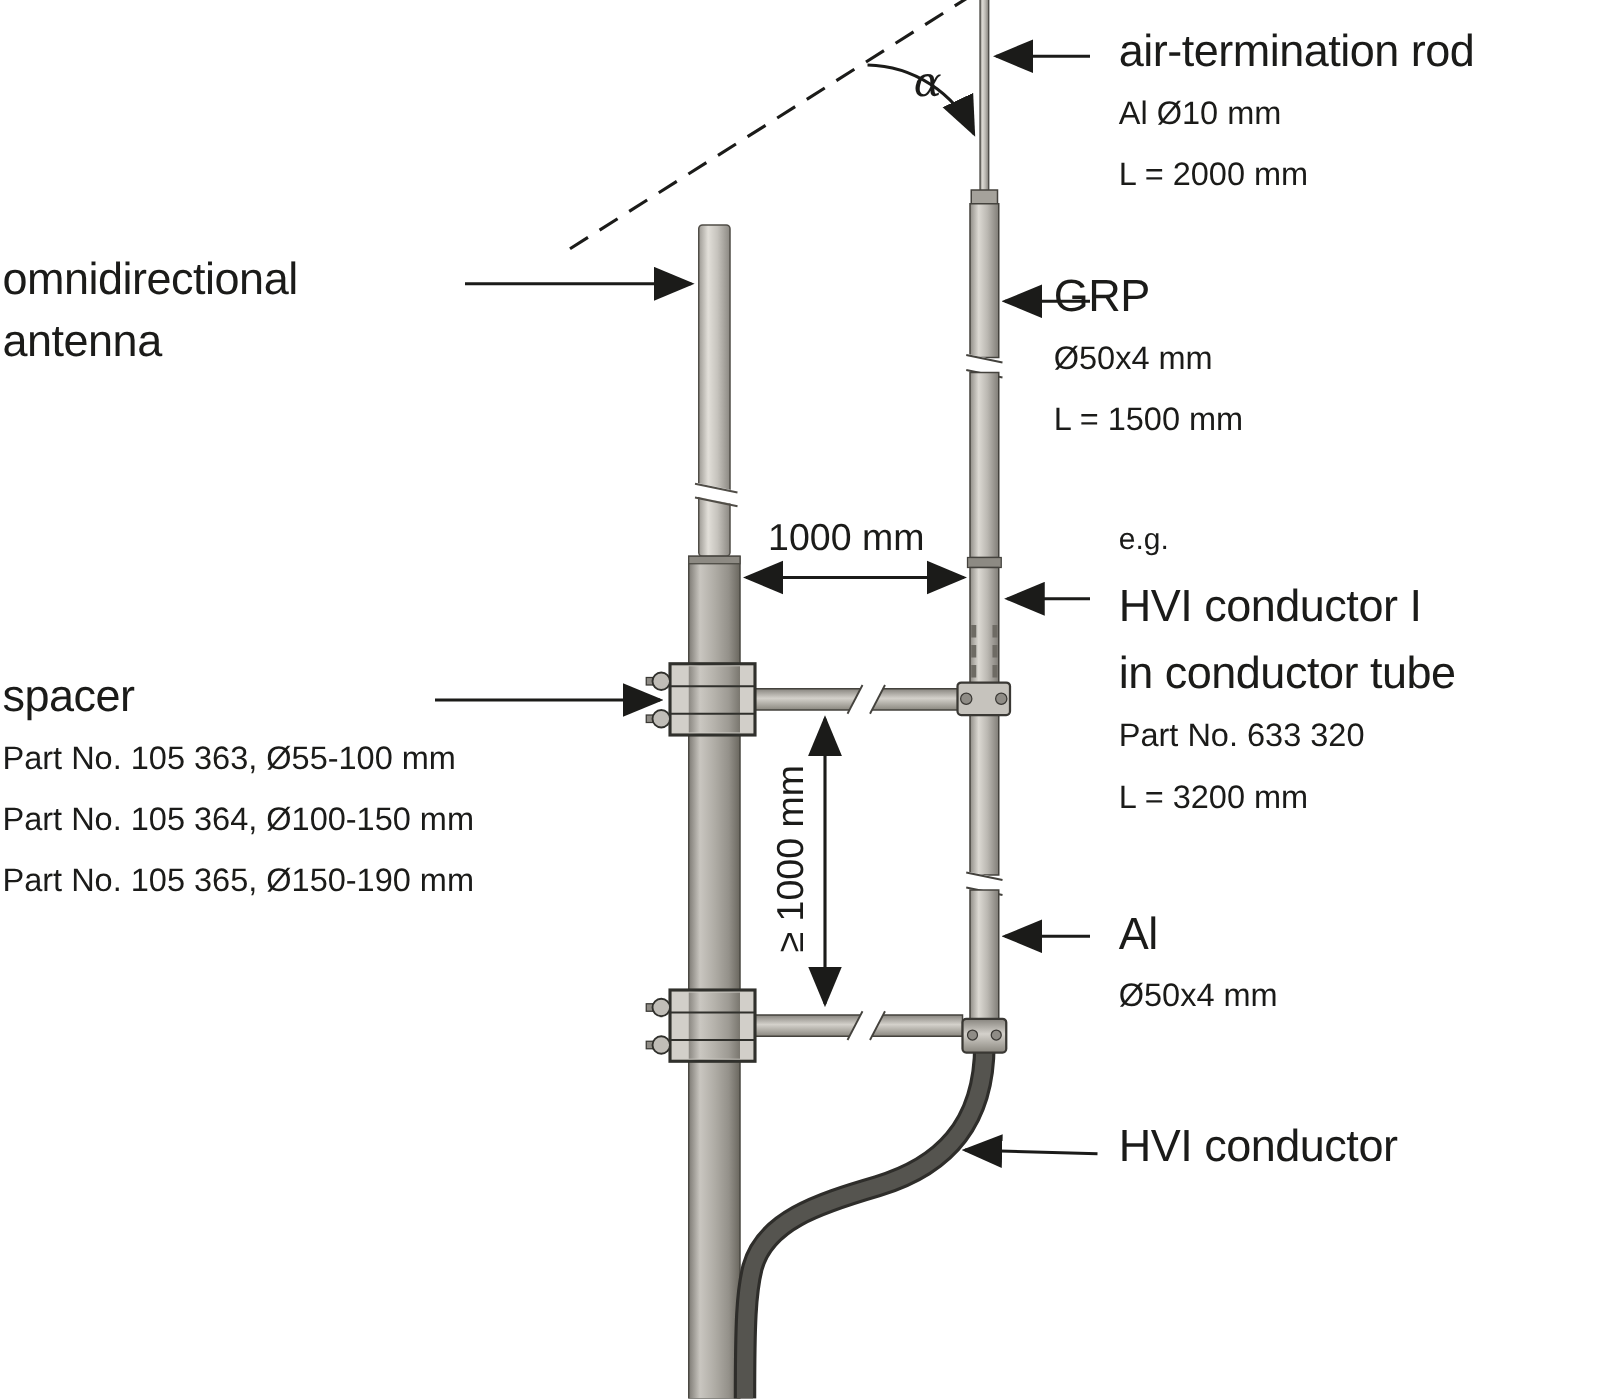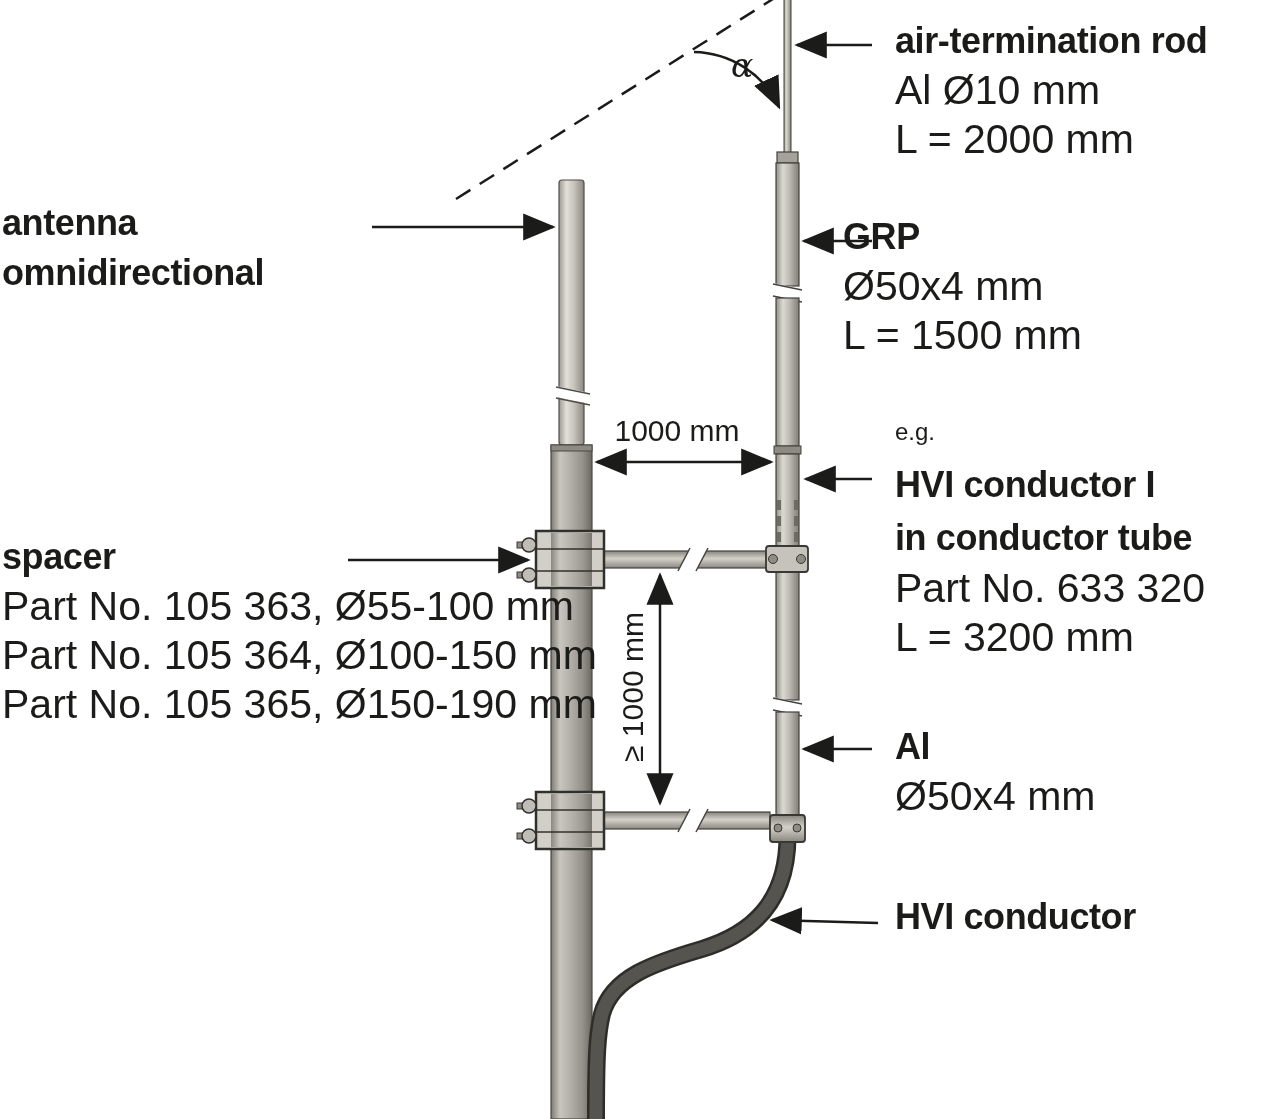--- a/index.html
+++ b/index.html
@@ -1,22 +1,22 @@
 <!DOCTYPE html>
 <html><head>
 <meta charset="utf-8">
 <style>
   *{box-sizing:border-box;margin:0;padding:0}
   html,body{background:#fff}
   body{font-family:"Liberation Sans",sans-serif;color:#1b1b19}
   .stage{position:relative;width:1280px;height:1119px;background:#fff;overflow:hidden}
   .stage svg{position:absolute;left:0;top:0}
   .lbl{position:absolute;white-space:nowrap;color:#1b1b19}
-  .bold{font-weight:700;font-size:36px;line-height:50px;letter-spacing:-0.4px}
-  .reg{font-size:41px;line-height:49px}
+  .bold{font-weight:400;font-size:36px;line-height:50px;letter-spacing:-0.4px}
+  .reg{font-size:26px;line-height:49px}
   .reg-tight{font-size:24px;line-height:52px}
   .dim{position:absolute;font-size:30px;color:#1b1b19;white-space:nowrap}
   .dim-center{text-align:center}
   .rot{transform:rotate(-90deg);transform-origin:center center}
   .alpha{position:absolute;font-family:"DejaVu Serif",serif;font-style:italic;font-size:33px;color:#1b1b19}
 </style>
 </head>
 <body>
 
 <div class="stage">
@@ -151,22 +151,22 @@
     <line x1="872" y1="45" x2="797" y2="45" stroke="#1b1b19" stroke-width="2.5" marker-end="url(#ah)"></line>
     <line x1="872" y1="241" x2="804" y2="241" stroke="#1b1b19" stroke-width="2.5" marker-end="url(#ah)"></line>
     <line x1="872" y1="479" x2="806" y2="479" stroke="#1b1b19" stroke-width="2.5" marker-end="url(#ah)"></line>
     <line x1="872" y1="749" x2="804" y2="749" stroke="#1b1b19" stroke-width="2.5" marker-end="url(#ah)"></line>
     <line x1="878" y1="923" x2="772" y2="920" stroke="#1b1b19" stroke-width="2.5" marker-end="url(#ah)"></line>
   </svg>
 
   <div class="alpha" style="left:731px;top:46px">α</div>
 
   <div class="lbl" style="left:2px;top:198px">
+    <div class="bold">omnidirectional</div>
     <div class="bold">antenna</div>
-    <div class="bold">omnidirectional</div>
   </div>
 
   <div class="lbl" style="left:2px;top:532px">
     <div class="bold">spacer</div>
     <div class="reg">Part No. 105 363, Ø55-100 mm</div>
     <div class="reg">Part No. 105 364, Ø100-150 mm</div>
     <div class="reg">Part No. 105 365, Ø150-190 mm</div>
   </div>
 
   <div class="lbl" style="left:895px;top:16px">

